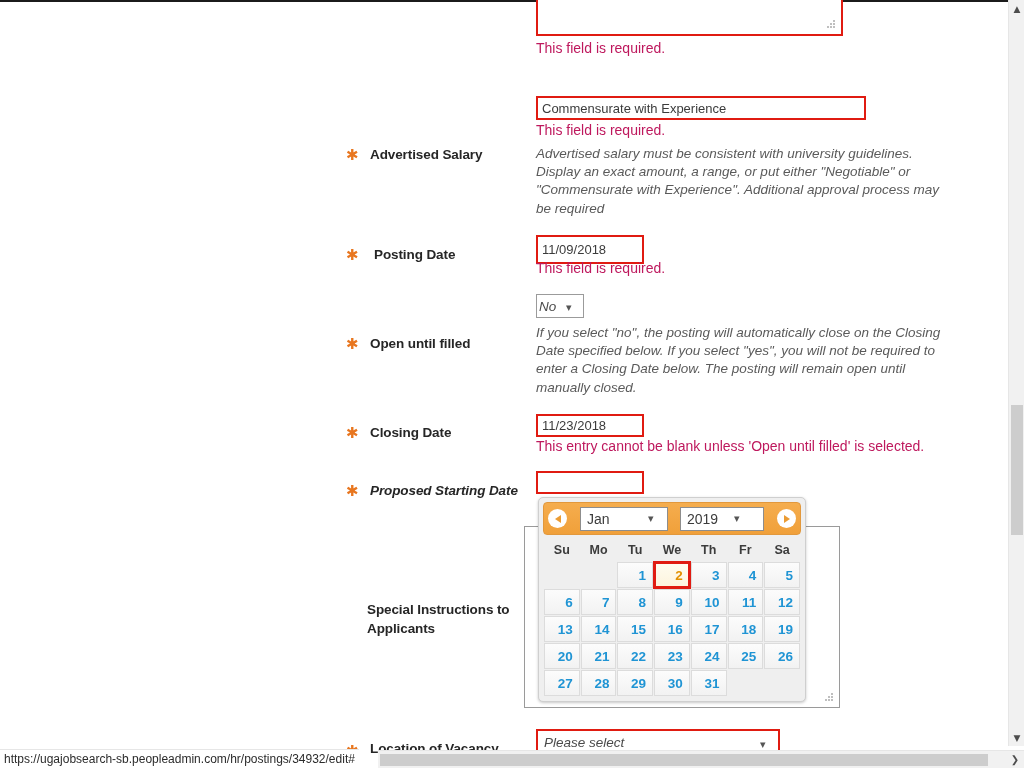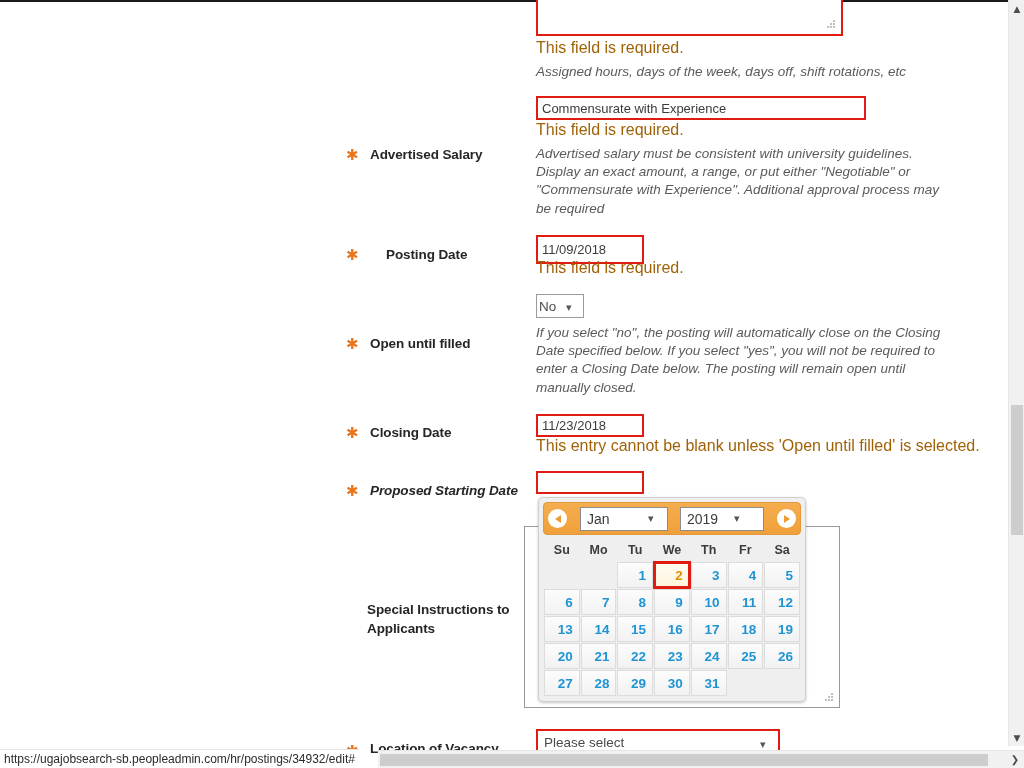--- a/index.html
+++ b/index.html
@@ -42,22 +42,22 @@
     position: absolute;
     color: #e8761f;
     font-size: 15px;
     line-height: 15px;
     font-family: "DejaVu Sans", sans-serif;
   }
 
   
   .err {
     position: absolute;
-    color: #a16207;
-    font-size: 16px;
+    color: #be185d;
+    font-size: 14px;
     line-height: 16px;
     white-space: nowrap;
   }
   
   .help {
     position: absolute;
     color: #5a5a5a;
     font-size: 13.5px;
     font-style: italic;
     line-height: 18.2px;
@@ -96,20 +96,21 @@
   select.sel {
     position: absolute;
     font-family: "Liberation Sans", sans-serif;
     font-size: 13.5px;
     color: #4a4a4a;
     background: #fff;
     border: 1px solid #9b9b9b;
     padding: 1px 2px;
     -webkit-appearance: none; appearance: none;
     outline: none;
+    font-style: italic;
   }
   .sel-red { border: 2px solid #e01b11 !important; }
   .chev {
     position: absolute;
     pointer-events: none;
     color: #555;
     font-size: 11px;
     font-family: "DejaVu Sans", sans-serif;
   }
 
@@ -265,31 +266,30 @@
       <span class="grip" style="right:3px; bottom:3px;">
         <i style="left:6px;top:0;"></i>
           <i style="left:3px;top:3px;"></i>
           <i style="left:6px;top:3px;"></i>
         <i style="left:0;top:6px;"></i>
           <i style="left:3px;top:6px;"></i>
           <i style="left:6px;top:6px;"></i>
       </span>
     </div>
     <div class="err" style="left:536px; top:38px;">This field is required.</div>
-    <div class="help" style="left:536px; top:61px; width:420px;">Assigned hours, days of the week, days off, shift rotations, etc</div>
 
     <input class="txtinput" style="left: 536px; top: 94px; width: 330px; height: 24px;" value="Commensurate with Experience">
     <div class="err" style="left:536px; top:120px;">This field is required.</div>
 
     <span class="req-star" style="left:346px; top:146px;">✱</span>
     <div class="row-label" style="left:370px; top:144px;">Advertised Salary</div>
     <div class="help" style="left:536px; top:143px; width:416px;">Advertised salary must be consistent with university guidelines. Display an exact amount, a range, or put either "Negotiable" or "Commensurate with Experience". Additional approval process may be required</div>
 
     <span class="req-star" style="left:346px; top:246px;">✱</span>
-    <div class="row-label" style="left:386px; top:244px;">Posting Date</div>
+    <div class="row-label" style="left:374px; top:244px;">Posting Date</div>
     <input class="txtinput" style="left: 536px; top: 233px; width: 108px; height: 29px;" value="11/09/2018">
     <div class="err" style="left:536px; top:258px;">This field is required.</div>
 
     <span class="req-star" style="left:346px; top:335px;">✱</span>
     <div class="row-label" style="left:370px; top:333px;">Open until filled</div>
     <select class="sel" style="left:536px; top:292px; width:48px; height:24px;">
       <option>No</option>
     </select>
     <span class="chev" style="left:566px; top:299px;">▾</span>
     <div class="help" style="left:536px; top:322px; width:420px;">If you select "no", the posting will automatically close on the Closing Date specified below. If you select "yes", you will not be required to enter a Closing Date below. The posting will remain open until manually closed.</div>

